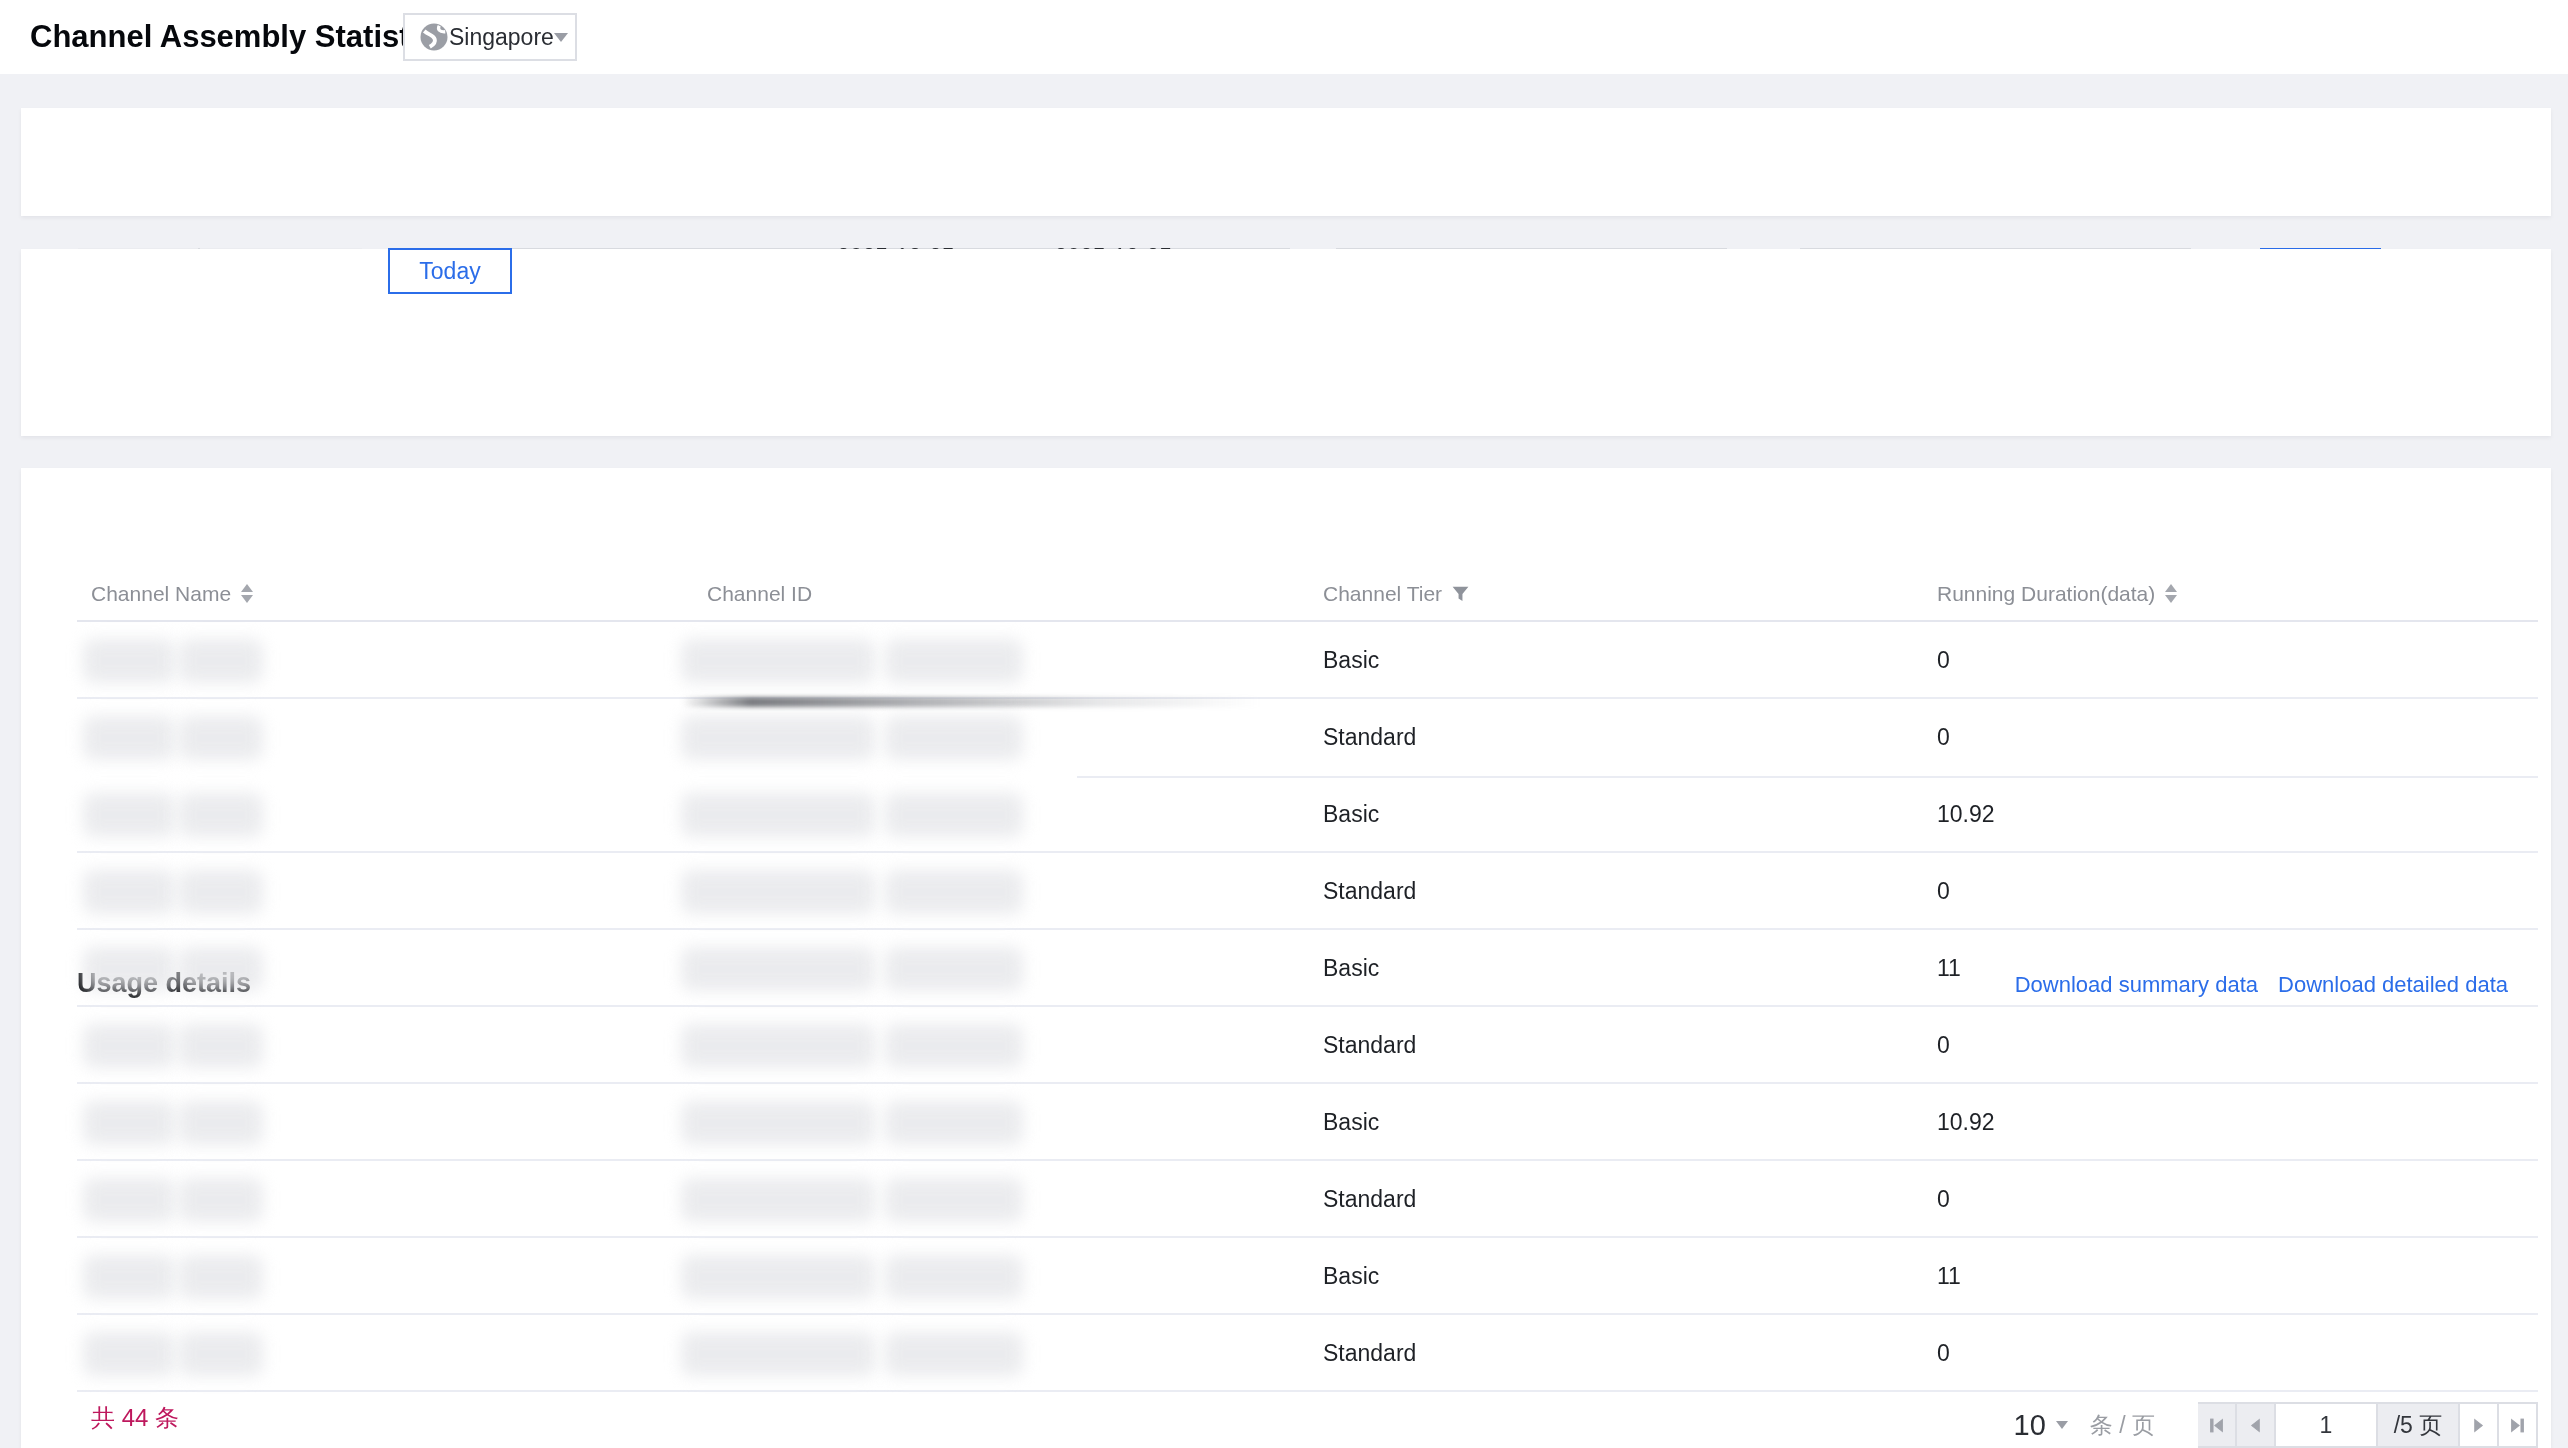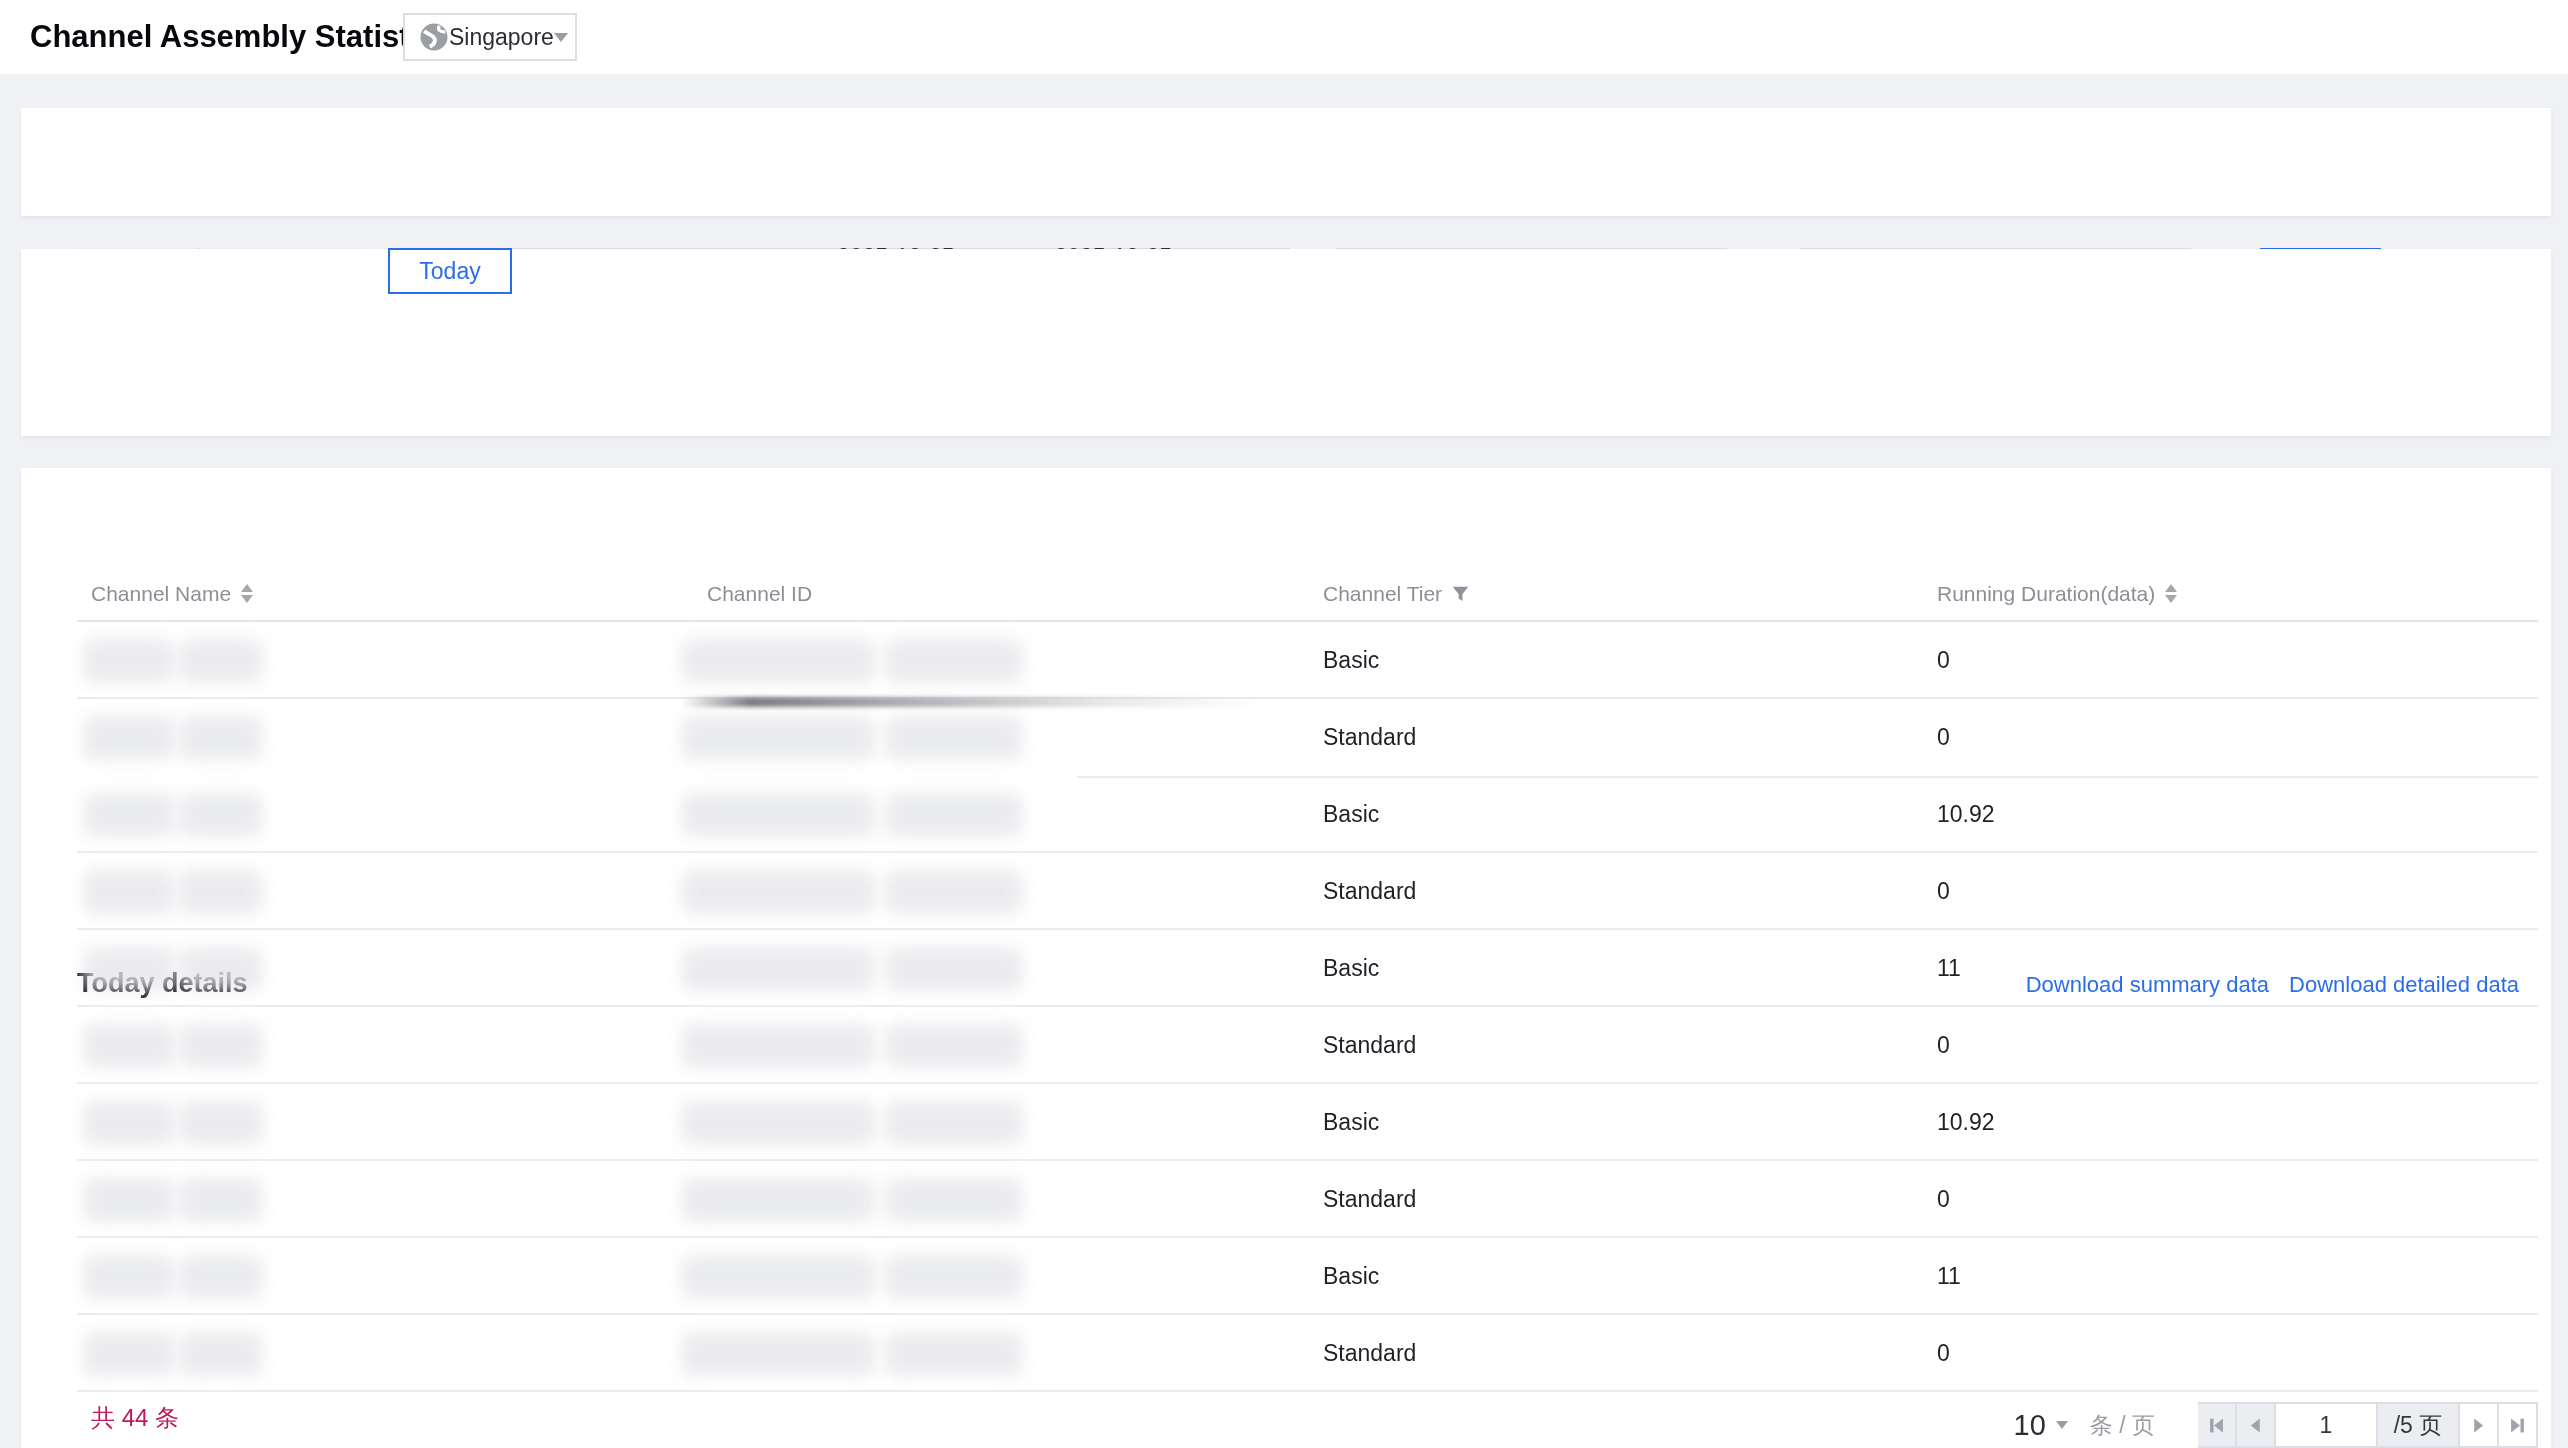--- a/index.html
+++ b/index.html
@@ -72,21 +72,21 @@
   }
 
   
   .stat-label { font-size:22px; font-weight:bold; color:#0a0c10; }
   .stat-value { font-size:64px; font-weight:500; color:#0a0c10; letter-spacing:1px; }
   .stat-unit  { font-size:21px; font-weight:500; color:#0a0c10; margin-left:8px; }
   .stat-divider { left:1287px; top:287px; width:2px; height:116px; background:#e9eaee; }
 
   
   .usage-heading { left:56px; top:500px; font-size:27px; font-weight:bold; color:#0a0c10; }
-  .dl-links { right:32px; top:504px; display:flex; gap:20px; }
+  .dl-links { right:43px; top:504px; display:flex; gap:20px; }
   .dl-link { font-size:22px; color:#2b6de9; cursor:pointer; white-space:nowrap; }
 
   .thead { left:56px; top:565px; width:2461px; height:57px; border-bottom:2px solid #e4e6ee; }
   .th { position:absolute; top:0; height:57px; display:flex; align-items:center; gap:10px;
         font-size:21px; color:#8c8f96; cursor:pointer; }
   .sort-icon { display:inline-flex; flex-direction:column; gap:3px; }
   .sort-icon .up   { width:0;height:0;border-left:6px solid transparent;border-right:6px solid transparent;border-bottom:8px solid #a4a7ae; }
   .sort-icon .down { width:0;height:0;border-left:6px solid transparent;border-right:6px solid transparent;border-top:8px solid #a4a7ae; }
 
   .trow { position:absolute; left:56px; width:2461px; height:77px; border-bottom:2px solid #eaecf3; }
@@ -203,21 +203,21 @@
   <div class="abs stat-divider"></div>
   <div class="abs" style="left:1318px;top:298px;">
     <div class="stat-label">Standard channel duration</div>
     <div style="margin-top:12px;">
       <span class="stat-value">0</span><span class="stat-unit"></span>
     </div>
   </div>
 </div>
 
 <div class="abs card usage-card">
-  <div class="abs usage-heading">Today details</div>
+  <div class="abs usage-heading">Usage details</div>
   <div class="abs dl-links">
     <span class="dl-link">Download summary data</span>
     <span class="dl-link">Download detailed data</span>
   </div>
 
   <div class="abs thead" style="left:56px;top:97px;">
     <div class="th" style="left:14px;">
       <span>Channel Name</span>
       <span class="sort-icon">
           <span class="up"></span>

